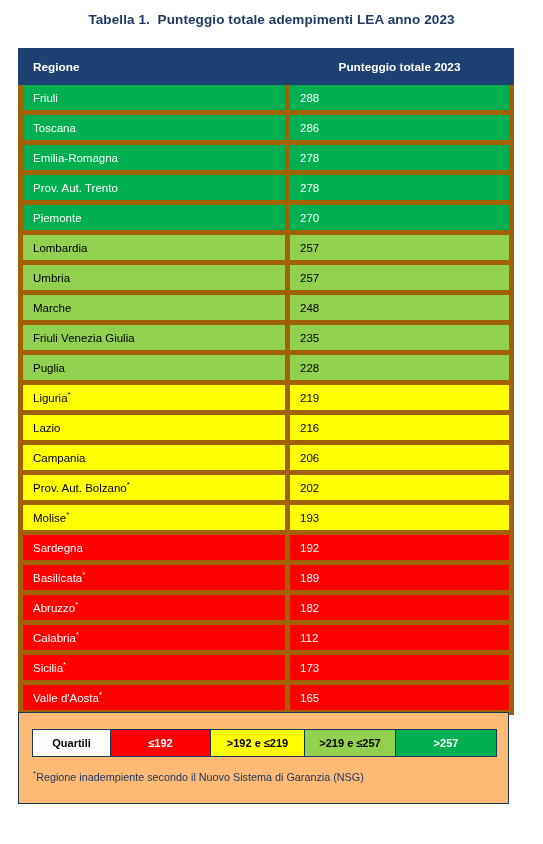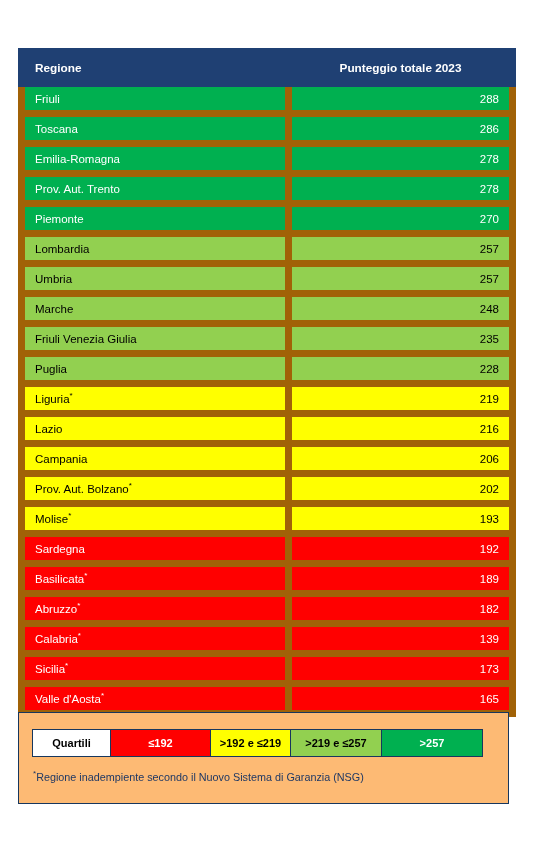--- a/index.html
+++ b/index.html
@@ -43,38 +43,38 @@
     table-layout: fixed;
   }
   #lea-table col.c-region { width: 267px; }
   #lea-table col.c-score  { width: 224px; }
 
   #lea-table th, #lea-table td {
     height: 30px;
     padding: 0 10px;
     font-size: 11.5px;
     font-weight: normal;
-    border: 7px solid #a16207;
+    border: 5px solid #a16207;
     vertical-align: middle;
     overflow: hidden;
     white-space: nowrap;
   }
   #lea-table thead th {
     background: #1f4073;
     color: #ffffff;
     font-weight: bold;
     font-size: 11.8px;
     height: 32px;
     border-color: #1f4073;
   }
   #lea-table thead th.h-region { text-align: left; border-right: 2px solid #ffffff; }
   #lea-table thead th.h-score  { text-align: center; }
 
   #lea-table td.region { text-align: left; }
-  #lea-table td.score  { text-align: right; }
+  #lea-table td.score  { text-align: left; }
 
   
   tr.q-dark  td { background: #00b050; color: #ffffff; }
   tr.q-light td { background: #92d050; color: #000000; }
   tr.q-yellow td { background: #ffff00; color: #000000; }
   tr.q-red   td { background: #ff0000; color: #ffffff; }
 
   .ast {
     font-size: 8px;
     vertical-align: super;
@@ -105,21 +105,21 @@
     align-items: center;
     justify-content: center;
     font-size: 11px;
     font-weight: bold;
     white-space: nowrap;
     border-right: 1px solid #17375e;
   }
   #quartile-bar .seg:last-child { border-right: none; }
   .seg-label   { width: 78px;  background: #ffffff; color: #000000; font-weight: normal; font-size: 12px; }
   .seg-red     { width: 100px; background: #ff0000; color: #ffffff; }
-  .seg-yellow  { width: 80px; background: #ffff00; color: #000000; }
+  .seg-yellow  { width: 94px; background: #ffff00; color: #000000; }
   .seg-lgreen  { width: 91px; background: #92d050; color: #000000; }
   .seg-dgreen  { width: 100px; background: #00b050; color: #ffffff; }
 
   #legend-footnote {
     position: absolute;
     left: 14px;
     top: 58px;
     font-size: 10.8px;
     color: #1f3864;
     white-space: nowrap;
@@ -150,20 +150,21 @@
     line-height: 26px;
     color: #1f3864;
     letter-spacing: 0.5px;
   }
 </style>
 </head>
 <body>
 
 <div id="page">
 
+  <div id="table-title">Tabella 1.  Punteggio totale adempimenti LEA anno 2023</div>
 
   <table id="lea-table">
     <colgroup>
       <col class="c-region">
       <col class="c-score">
     </colgroup>
     <thead>
       <tr>
         <th class="h-region">Regione</th>
         <th class="h-score">Punteggio totale 2023</th>
@@ -237,21 +238,21 @@
         <tr class="q-red">
           <td class="region"><span>Basilicata</span><span class="ast">*</span></td>
           <td class="score">189</td>
         </tr>
         <tr class="q-red">
           <td class="region"><span>Abruzzo</span><span class="ast">*</span></td>
           <td class="score">182</td>
         </tr>
         <tr class="q-red">
           <td class="region"><span>Calabria</span><span class="ast">*</span></td>
-          <td class="score">139</td>
+          <td class="score">112</td>
         </tr>
         <tr class="q-red">
           <td class="region"><span>Sicilia</span><span class="ast">*</span></td>
           <td class="score">173</td>
         </tr>
         <tr class="q-red">
           <td class="region"><span>Valle d'Aosta</span><span class="ast">*</span></td>
           <td class="score">165</td>
         </tr>
       </tbody>

